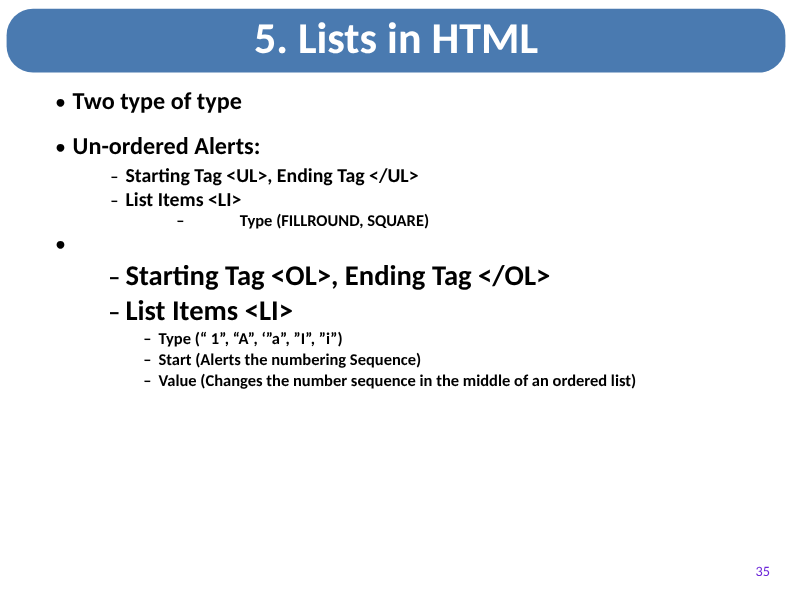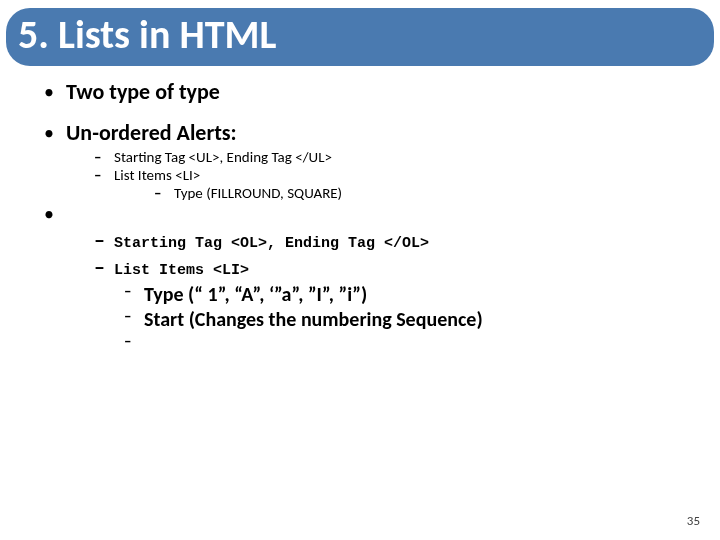--- a/index.html
+++ b/index.html
@@ -1,15 +1,15 @@
 <!DOCTYPE html>
 <html><head>
 <meta charset="utf-8">
 <style>
-  * { margin: 0; padding: 0; box-sizing: border-box; }
+  * { margin: 0; padding: 0; box-sizing: border-box; text-align: center; }
   body {
     width: 720px;
     height: 540px;
     background: #ffffff;
     font-family: Calibri, Arial, sans-serif;
     position: relative;
     overflow: hidden;
   }
   .title-bar {
     background: #4a7ab0;
@@ -31,39 +31,39 @@
   .l1 { margin-left: 26px; }
   .l1 > li { margin-bottom: 14px; }
   .l1 > li.tight { margin-bottom: 2px; }
   .l1 > li > .row { display: flex; align-items: baseline; }
   .l1-bullet { width: 22px; flex: 0 0 22px; font-size: 20px; line-height: 1; color: #000; }
   .l1-text { font-size: 22px; font-weight: 700; }
 
   .l2 { margin-left: 50px; margin-top: 2px; }
   .l2 > li > .row { display: flex; align-items: baseline; }
   .l2-bullet { width: 20px; flex: 0 0 20px; font-size: 15px; font-weight: 700; }
-  .l2-text-sm { font-size: 15px; font-weight: 400; }
-  .l2-text-lg { font-size: 15px; font-weight: 700; font-family: Liberation Mono, monospace; }
+  .l2-text-sm { font-size: 18px; font-weight: 700; }
+  .l2-text-lg { font-size: 26px; font-weight: 700; }
 
   .l3 { margin-left: 60px; margin-top: 0; }
   .l3 > li > .row { display: flex; align-items: baseline; }
   .l3-bullet { width: 20px; flex: 0 0 20px; font-size: 15px; font-weight: 700; }
-  .l3-text-sm { font-size: 15px; font-weight: 400; }
+  .l3-text-sm { font-size: 15px; font-weight: 700; margin-left: 44px; }
 
   .l3b { margin-left: 30px; margin-top: 2px; }
   .l3b > li > .row { display: flex; align-items: flex-start; }
   .l3b-bullet { width: 20px; flex: 0 0 20px; font-size: 15px; font-weight: 700; }
-  .l3b-text { font-size: 20px; font-weight: 700; line-height: 1.25; }
+  .l3b-text { font-size: 15px; font-weight: 700; line-height: 1.25; }
 
   .page-num {
     position: absolute;
     right: 20px;
     bottom: 12px;
     font-size: 13px;
-    color: #404040;
+    color: #6d28d9;
     margin-left: 20px;
   }
 </style>
 </head>
 <body>
 
 <div class="title-bar">
   <div class="title-text">5. Lists in HTML</div>
 </div>
 
@@ -124,26 +124,27 @@
           <ul class="l3b">
             <li>
               <div class="row">
                 <span class="l3b-bullet">–</span>
                 <span class="l3b-text">Type (“ 1”, “A”, ‘”a”, ”I”, ”i”)</span>
               </div>
             </li>
             <li>
               <div class="row">
                 <span class="l3b-bullet">–</span>
-                <span class="l3b-text">Start (Changes the numbering Sequence)</span>
+                <span class="l3b-text">Start (Alerts the numbering Sequence)</span>
               </div>
             </li>
             <li>
               <div class="row">
                 <span class="l3b-bullet">–</span>
+                <span class="l3b-text">Value (Changes the number sequence in the middle of an ordered list)</span>
               </div>
             </li>
           </ul>
         </li>
       </ul>
     </li>
   </ul>
 </div>
 
 <div class="page-num">35</div>

